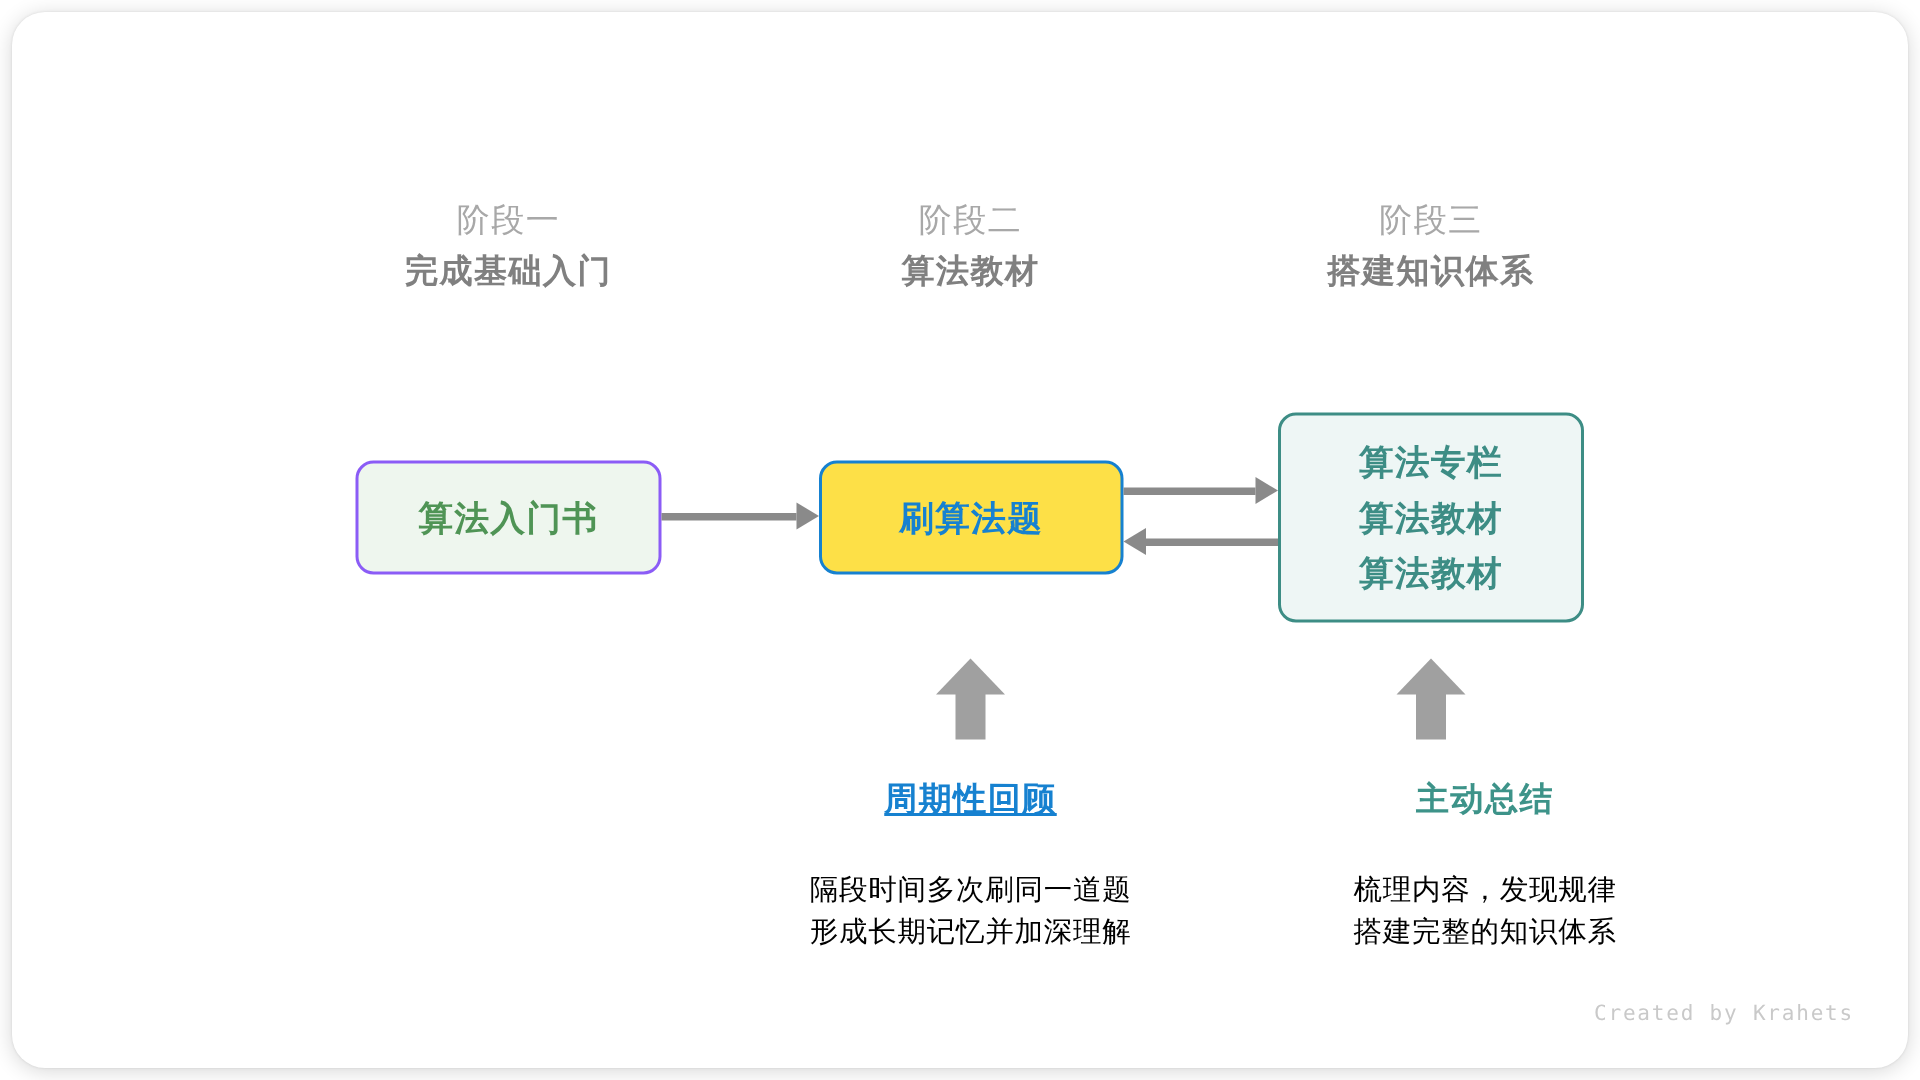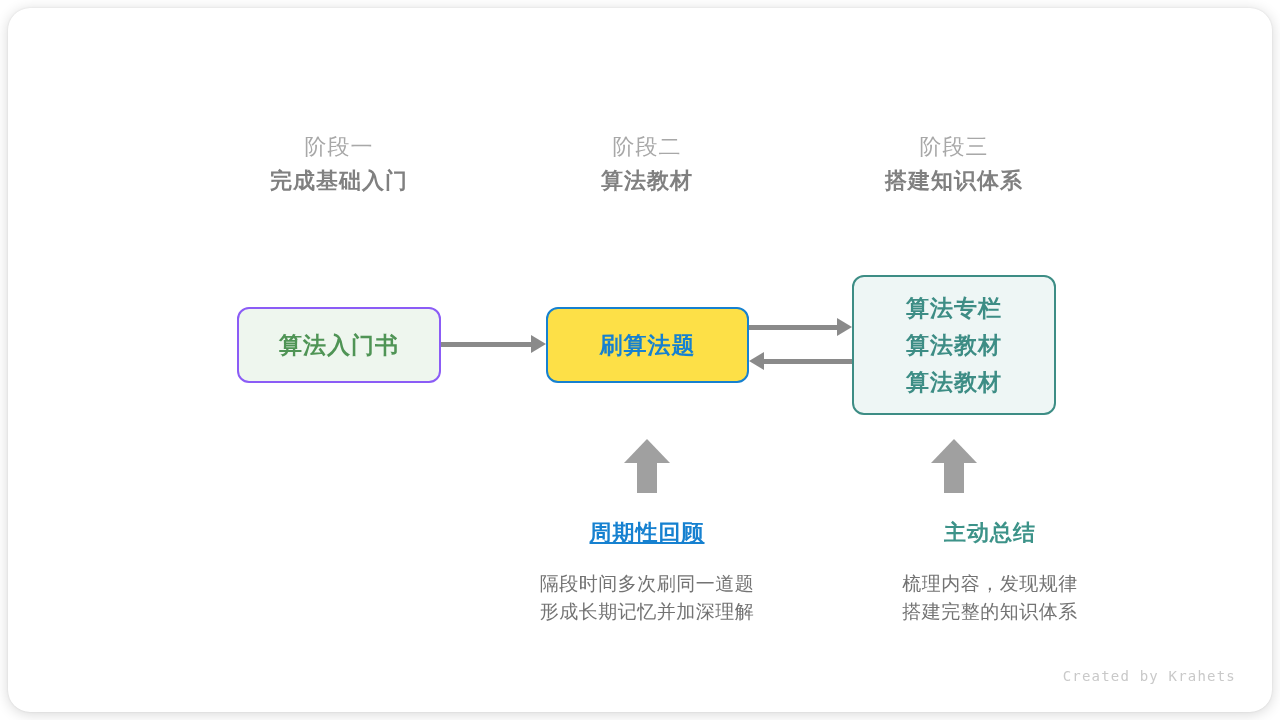--- a/index.html
+++ b/index.html
@@ -134,23 +134,23 @@
     text-align: center;
   }
   .annotation-title {
     font-size: 22px;
     font-weight: bold;
     letter-spacing: 1px;
     line-height: 30px;
     white-space: nowrap;
   }
   .annotation-desc {
-    margin-top: 22px;
+    margin-top: 32px;
     font-size: 19px;
-    color: #737373;
+    color: #000000;
     line-height: 28px;
     letter-spacing: 0.5px;
   }
   .annotation-desc div { white-space: nowrap; }
   .title-blue { color: #1681d0; text-decoration: underline; }
   .title-teal { color: #3d9389; }
 
   
   #credit {
     position: absolute;

